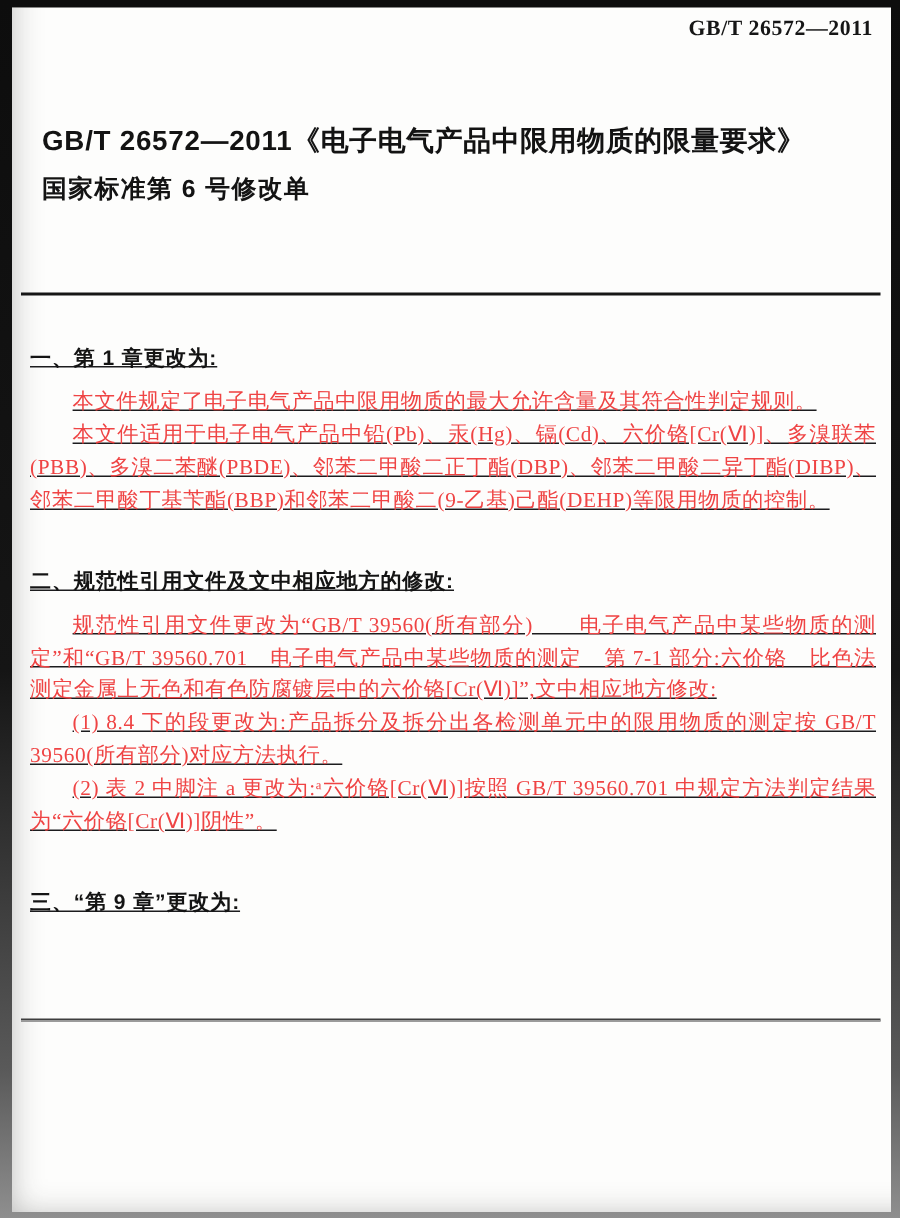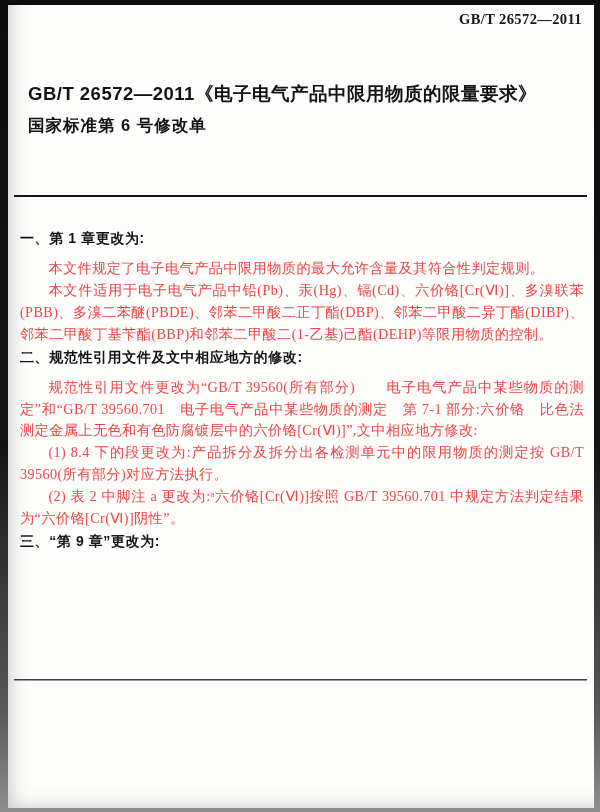--- a/index.html
+++ b/index.html
@@ -55,22 +55,23 @@
     position: absolute;
     top: 674px; left: 6px; right: 7px;
     height: 2px;
     background: #3e3e3e;
     border-bottom: 1px solid #9a9a9a;
   }
   .content {
     position: absolute;
     top: 224px; left: 12px; right: 10px;
     color: #1c1c1e;
+    text-decoration: underline;
   }
-  .sec + .sec { margin-top: 2px; }
+  .sec + .sec { margin-top: 32px; }
   .sec-heading {
     font-family: "Liberation Sans", sans-serif;
     font-weight: 700;
     font-size: 14px;
     letter-spacing: 0.6px;
     line-height: 18px;
     margin-bottom: 11px;
     color: #141414;
   }
   .para {
@@ -95,21 +96,21 @@
     <div class="title-line2">国家标准第 6 号修改单</div>
   </div>
 
   <div class="rule-top"></div>
 
   <div class="content">
 
     <div class="sec">
       <div class="sec-heading">一、第 1 章更改为:</div>
       <p class="para">本文件规定了电子电气产品中限用物质的最大允许含量及其符合性判定规则。</p>
-      <p class="para">本文件适用于电子电气产品中铅(Pb)、汞(Hg)、镉(Cd)、六价铬[Cr(Ⅵ)]、多溴联苯(PBB)、多溴二苯醚(PBDE)、邻苯二甲酸二正丁酯(DBP)、邻苯二甲酸二异丁酯(DIBP)、邻苯二甲酸丁基苄酯(BBP)和邻苯二甲酸二(1-乙基)己酯(DEHP)等限用物质的控制。</p>
+      <p class="para">本文件适用于电子电气产品中铅(Pb)、汞(Hg)、镉(Cd)、六价铬[Cr(Ⅵ)]、多溴联苯(PBB)、多溴二苯醚(PBDE)、邻苯二甲酸二正丁酯(DBP)、邻苯二甲酸二异丁酯(DIBP)、邻苯二甲酸丁基苄酯(BBP)和邻苯二甲酸二(9-乙基)己酯(DEHP)等限用物质的控制。</p>
     </div>
 
     <div class="sec">
       <div class="sec-heading">二、规范性引用文件及文中相应地方的修改:</div>
       <p class="para">规范性引用文件更改为“GB/T 39560(所有部分)　　电子电气产品中某些物质的测定”和“GB/T 39560.701　电子电气产品中某些物质的测定　第 7-1 部分:六价铬　比色法测定金属上无色和有色防腐镀层中的六价铬[Cr(Ⅵ)]”,文中相应地方修改:</p>
       <p class="para">(1) 8.4 下的段更改为:产品拆分及拆分出各检测单元中的限用物质的测定按 GB/T 39560(所有部分)对应方法执行。</p>
       <p class="para">(2) 表 2 中脚注 a 更改为:ᵃ六价铬[Cr(Ⅵ)]按照 GB/T 39560.701 中规定方法判定结果为“六价铬[Cr(Ⅵ)]阴性”。</p>
     </div>
 
     <div class="sec">

